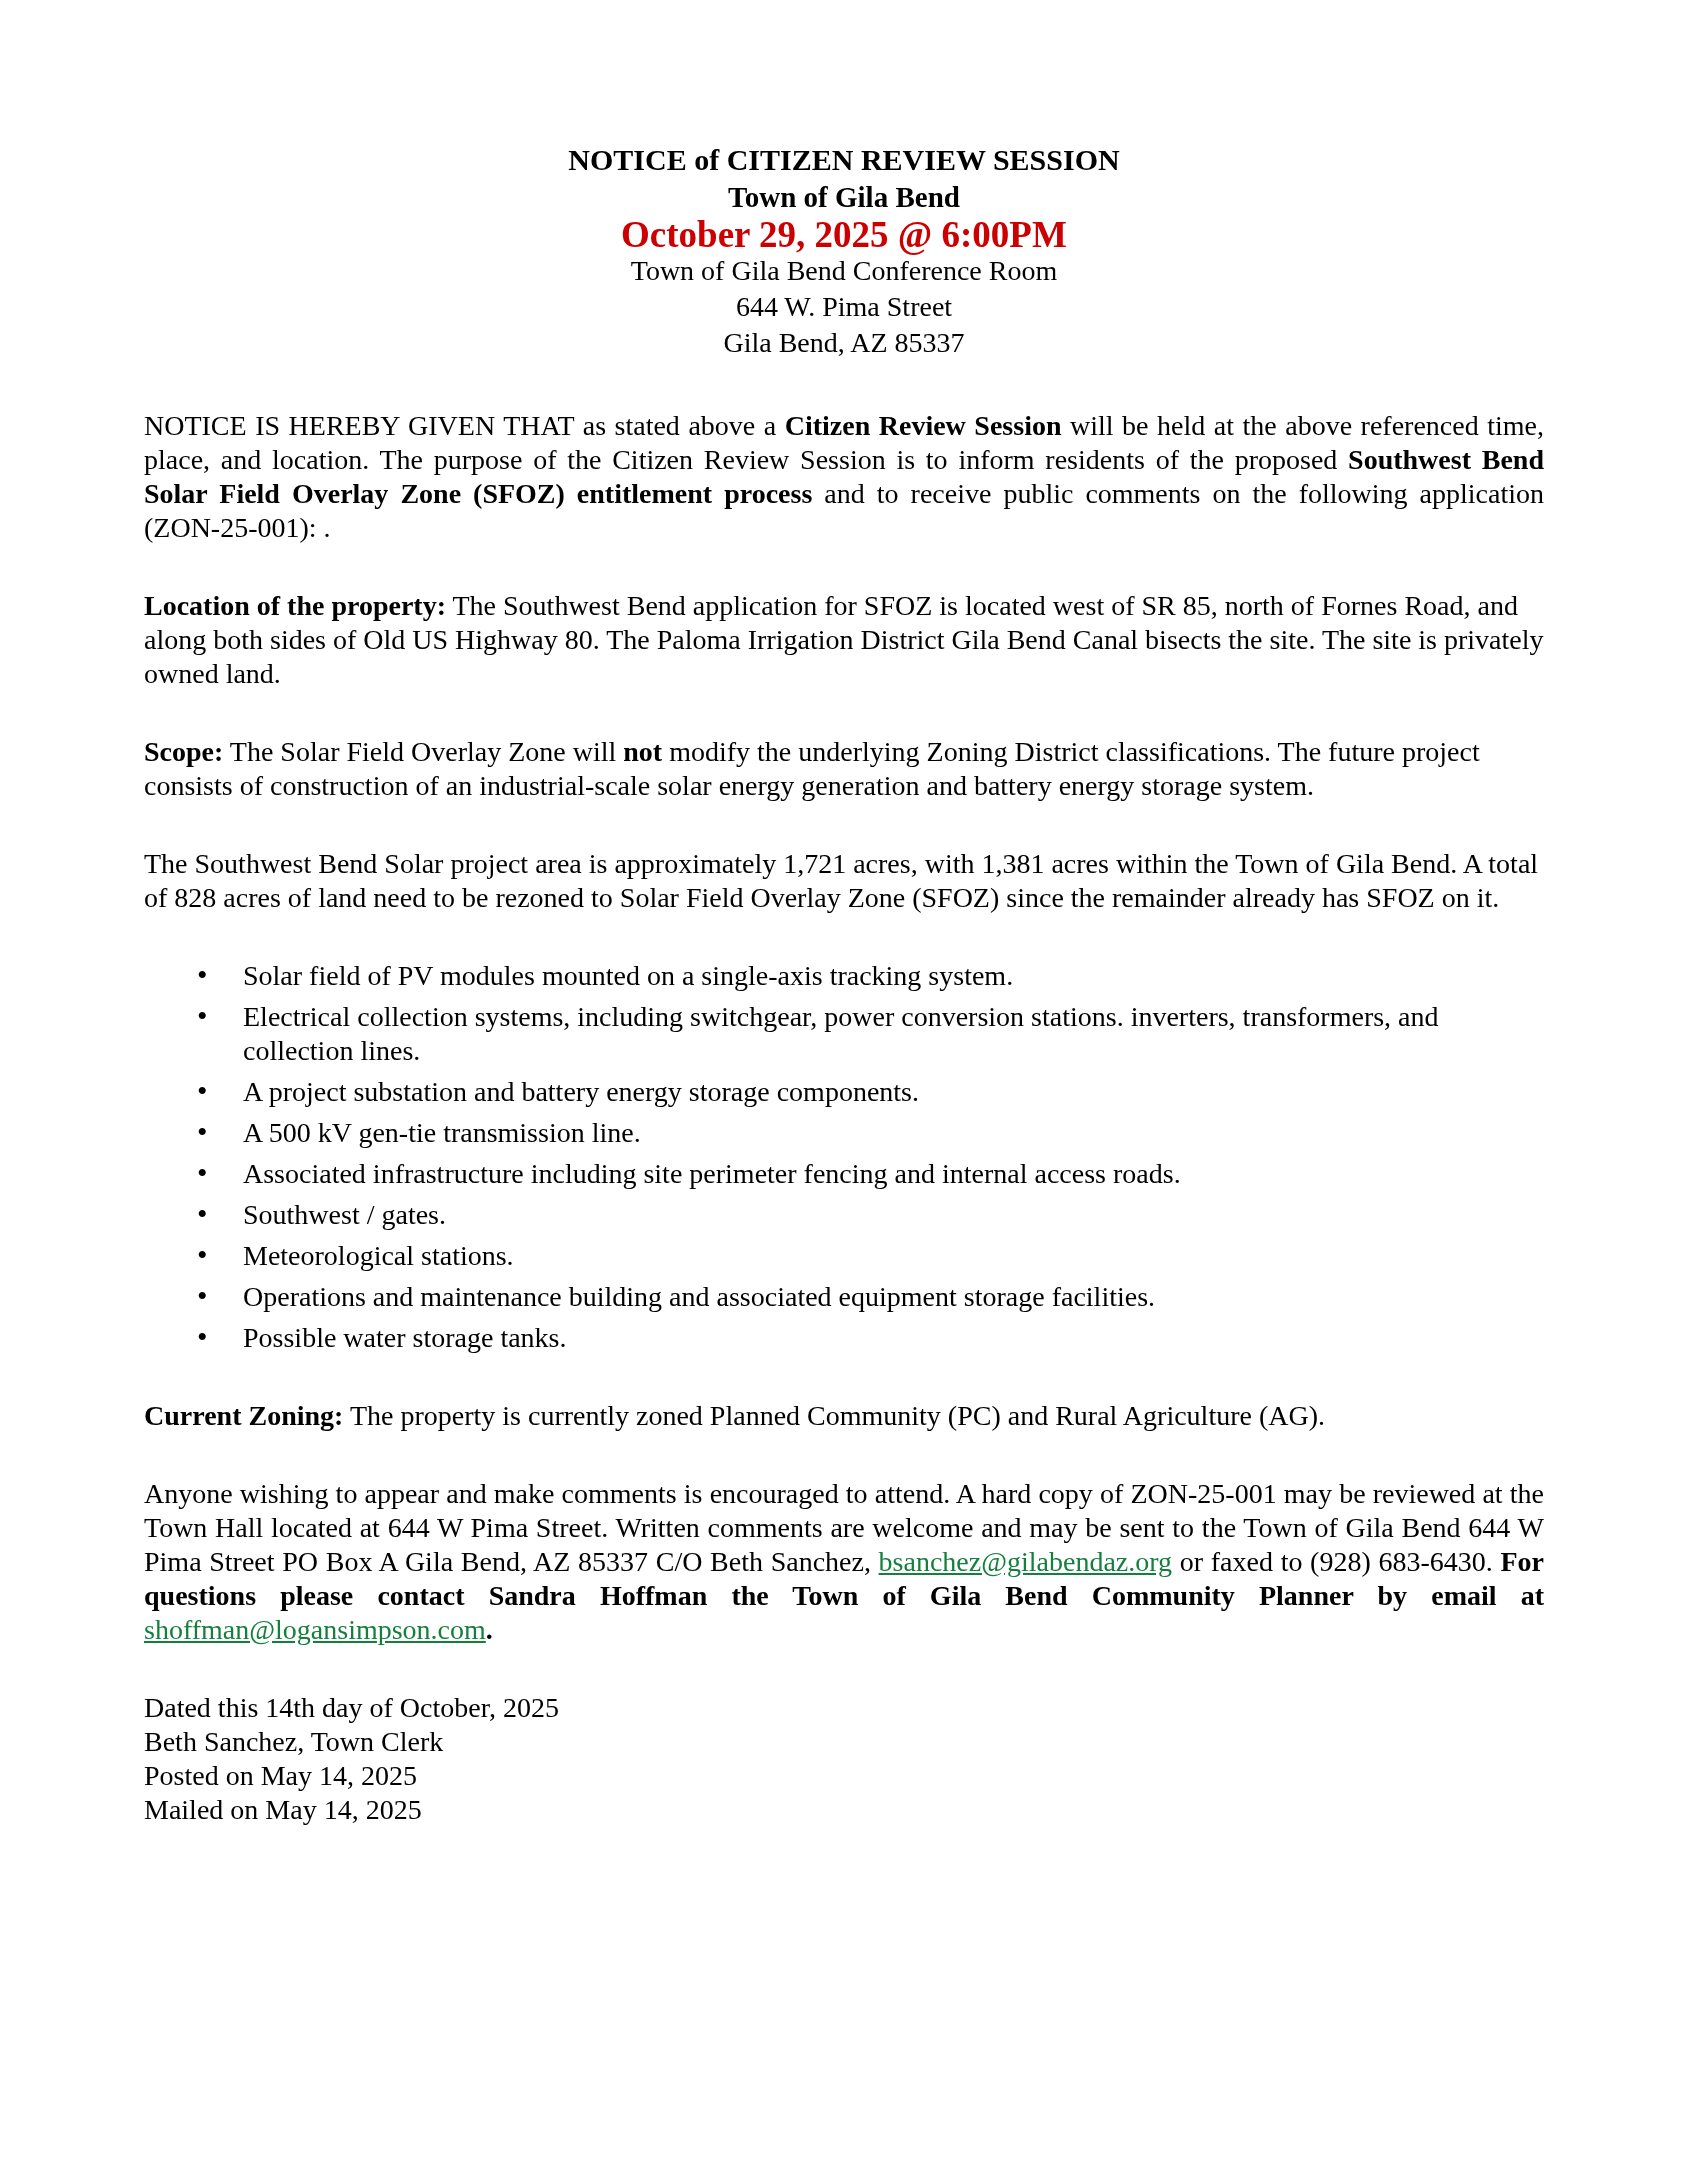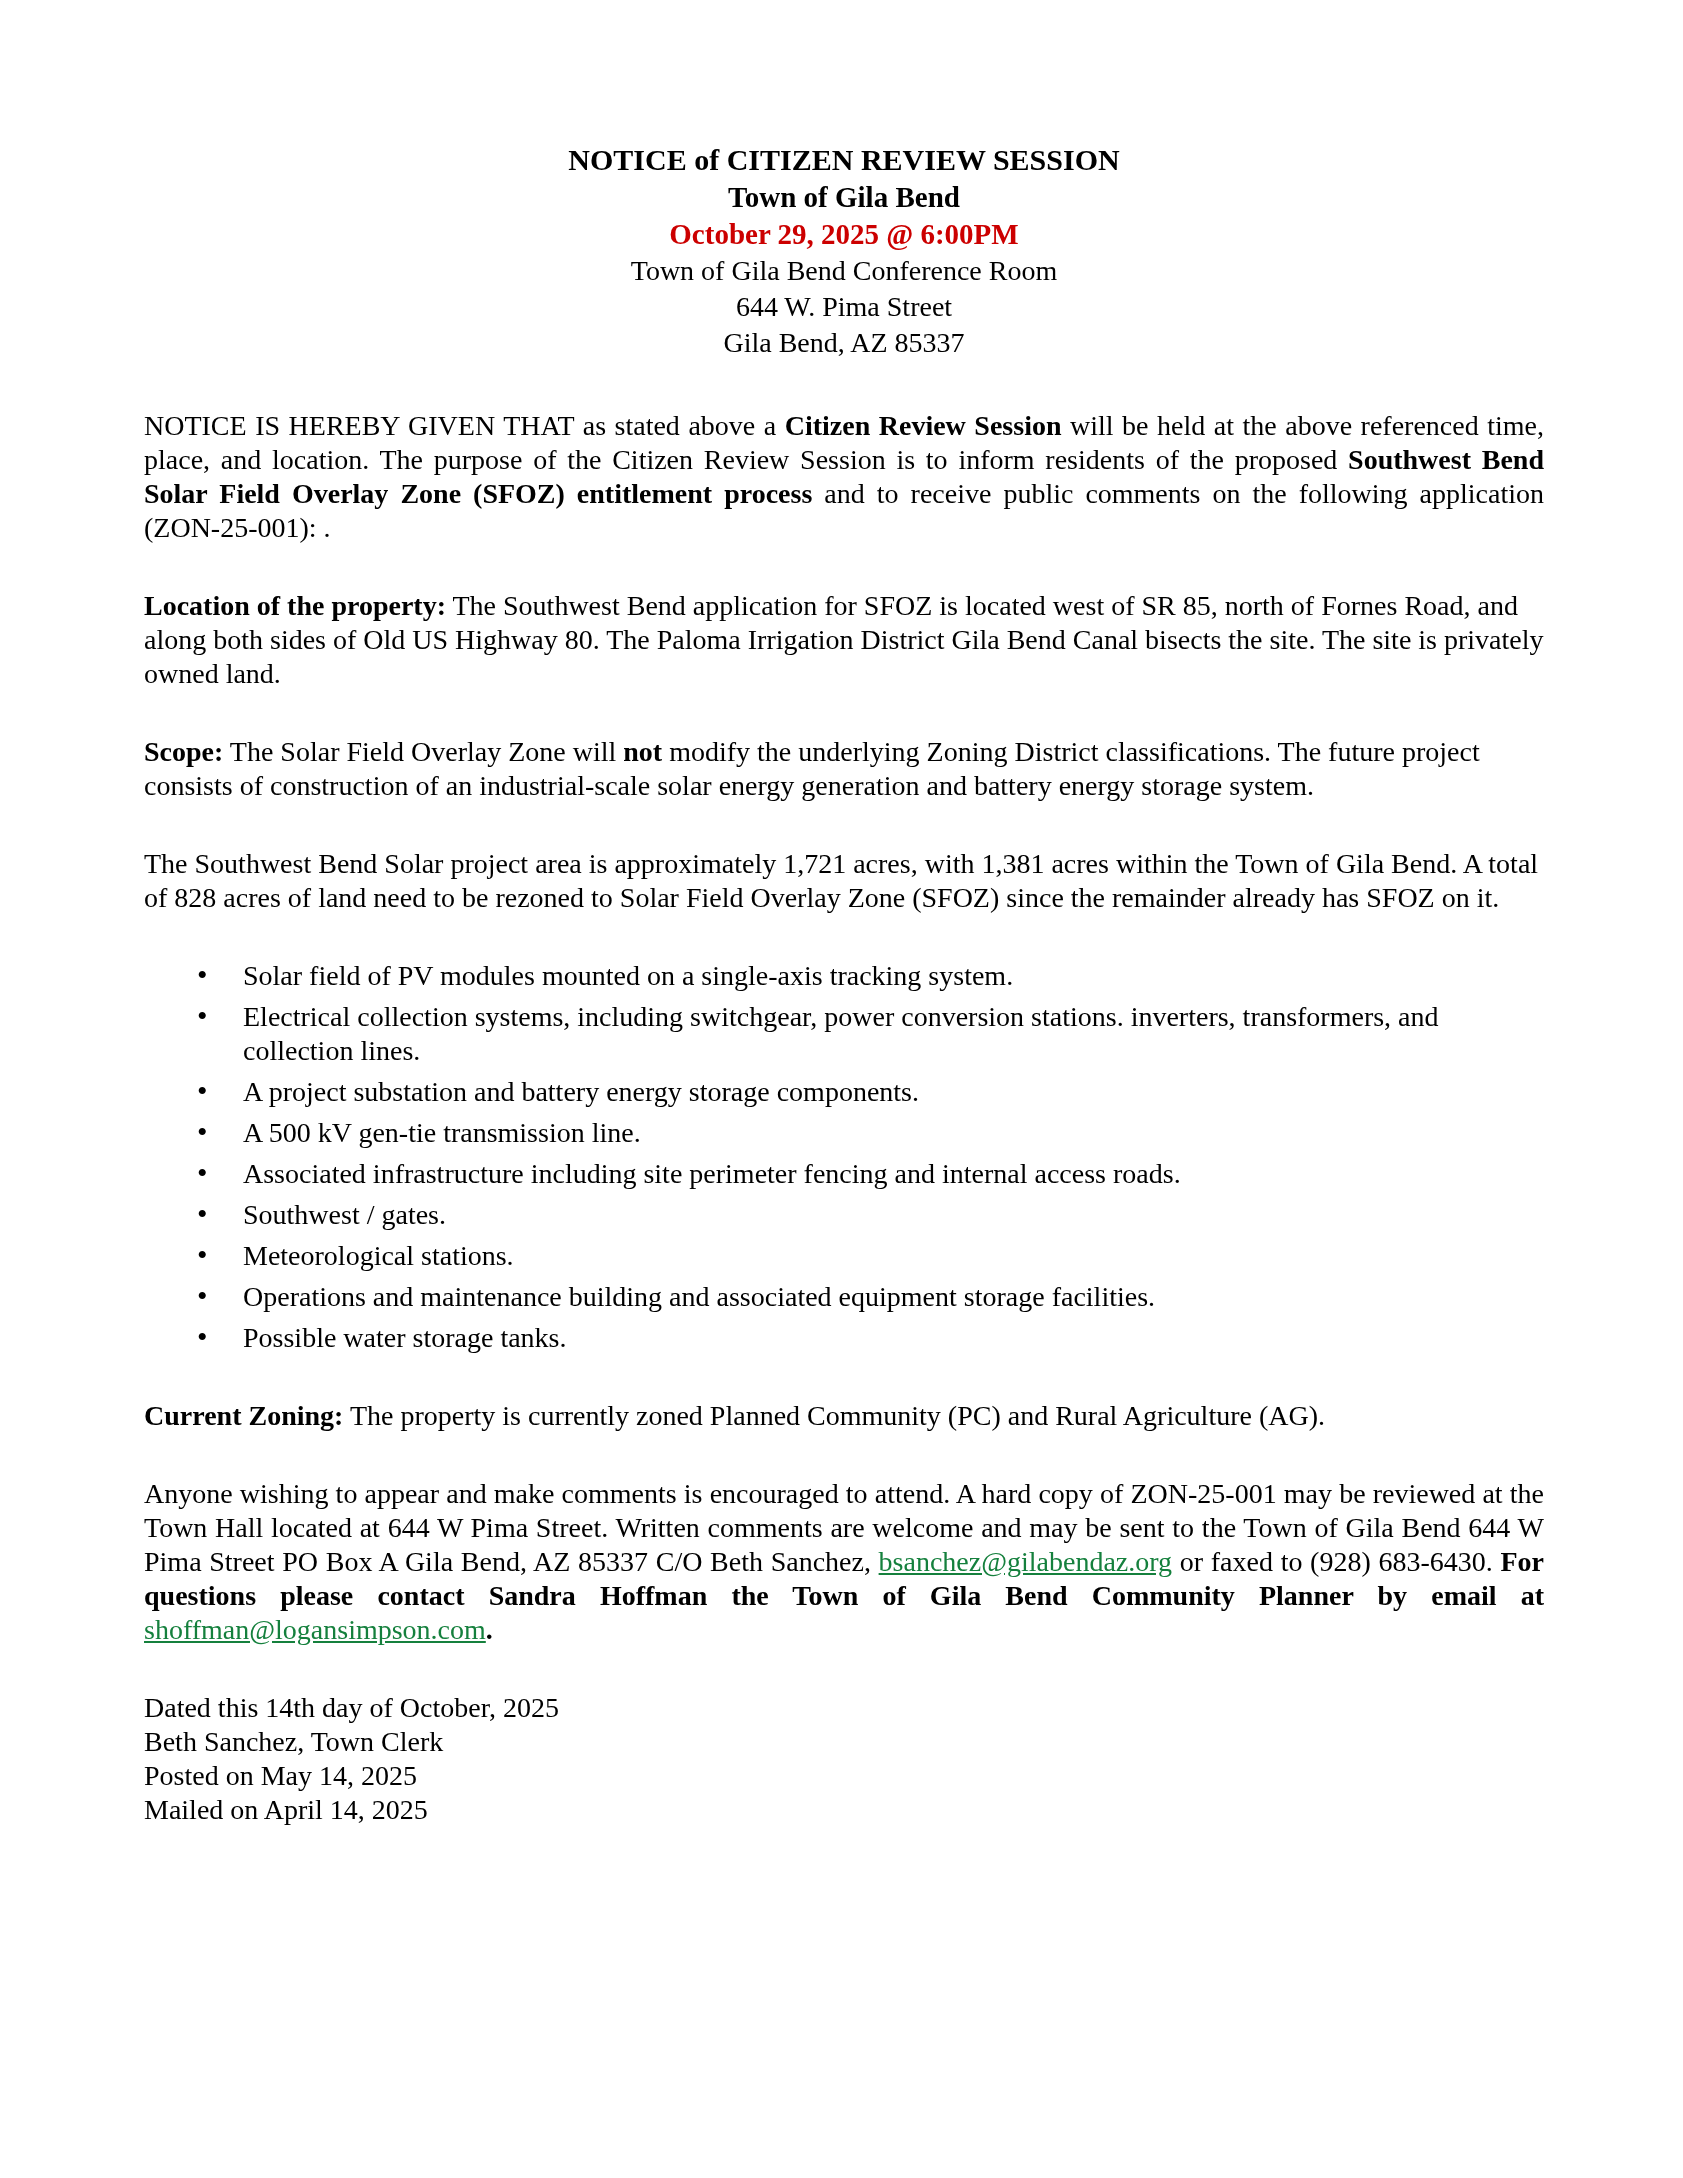--- a/index.html
+++ b/index.html
@@ -17,21 +17,21 @@
     font-family: "Liberation Serif", "DejaVu Serif", serif;
     font-size: 28px;
     line-height: 34px;
     color: #000000;
     overflow: hidden;
   }
   .header { text-align: center; }
   .header div { margin: 0; }
   .hdr-title   { font-weight: bold; font-size: 30px; line-height: 38px; }
   .hdr-org     { font-weight: bold; font-size: 29px; line-height: 37px; }
-  .hdr-date    { font-weight: bold; font-size: 29px; line-height: 37px; color: #cc0000; }
+  .hdr-date    { font-weight: bold; font-size: 37px; line-height: 37px; color: #cc0000; }
   .hdr-plain   { font-size: 28px; line-height: 36px; }
 
   .body-text { margin-top: 48px; }
   p.para {
     margin: 0 0 44px 0;
   }
   p.justify { text-align: justify; }
   .b { font-weight: bold; }
   a.lnk, .lnk {
     color: #15803d;
@@ -101,19 +101,19 @@
       </ul>
 
     <p class="para"><span class="b">Current Zoning:</span><span> The property is currently zoned Planned Community (PC) and Rural Agriculture (AG).</span></p>
 
     <p class="para justify"><span>Anyone wishing to appear and make comments is encouraged to attend. A hard copy of ZON-25-001 may be reviewed at the Town Hall located at 644 W Pima Street. Written comments are welcome and may be sent to the Town of Gila Bend 644 W Pima Street PO Box A Gila Bend, AZ 85337 C/O Beth Sanchez, </span><a class="lnk" href="#">bsanchez@gilabendaz.org</a><span> or faxed to (928) 683-6430. </span><span class="b">For questions please contact Sandra Hoffman the Town of Gila Bend Community Planner by email at </span><a class="lnk" href="#">shoffman@logansimpson.com</a><span class="b">.</span></p>
 
     <div class="signature">
         <div>Dated this 14th day of October, 2025</div>
         <div>Beth Sanchez, Town Clerk</div>
         <div>Posted on May 14, 2025</div>
-        <div>Mailed on April 14, 2025</div>
+        <div>Mailed on May 14, 2025</div>
       </div>
 
   </div>
 
 </div>
 
 
 </body></html>

